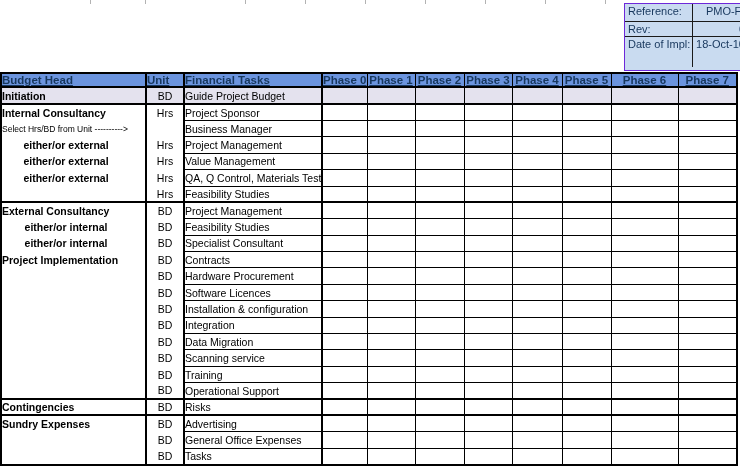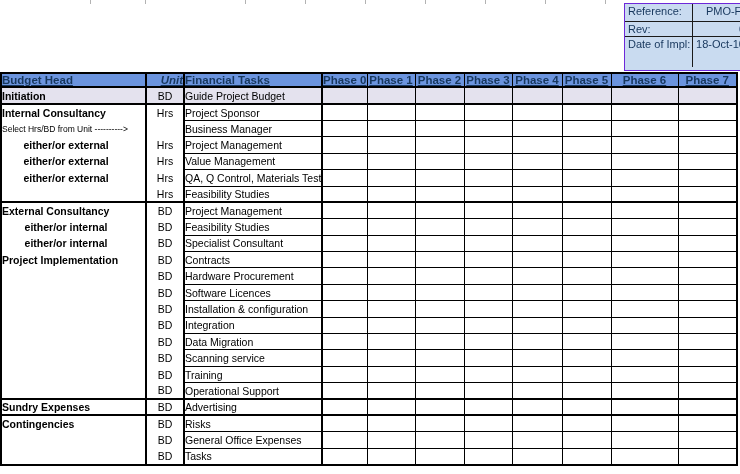--- a/index.html
+++ b/index.html
@@ -32,21 +32,21 @@
   
   table.budget{position:absolute;left:0;top:72px;width:736px;height:394px;
         border-collapse:collapse;table-layout:fixed;background:#fff;
         border:2px solid #000;}
   .budget th,.budget td{box-sizing:border-box;overflow:hidden;white-space:nowrap;vertical-align:middle;}
 
   .budget thead th{background:var(--header-blue,#6B94DE);color:var(--navy,#17375D);
         font-size:11.5px;font-weight:bold;text-decoration:underline;height:14px;padding:0;
         border-top:2px solid #000;border-bottom:2px solid #000;}
   th.h-bh{text-align:left;padding-left:2px;border-right:2px solid #000;}
-  th.h-unit{text-align:right;border-right:2px solid #000;font-style:italic;}
+  th.h-unit{text-align:left;border-right:2px solid #000;}
   th.h-task{text-align:left;padding-left:3px;border-right:2px solid #000;}
   th.h-ph{text-align:center;border-left:1px solid #000;}
 
   .budget tbody tr{height:16.35px;}
   .budget tbody tr.lav{height:17px;}
   .budget tbody td{padding:0;font-size:10.5px;}
 
   td.bh{border-right:2px solid #000;padding-left:2px;font-size:11.5px;}
   td.bh.t{font-weight:bold;}
   td.bh.n{font-size:8.5px;}
@@ -362,36 +362,36 @@
         <td class="ph"></td>
         <td class="ph"></td>
         <td class="ph"></td>
         <td class="ph"></td>
         <td class="ph"></td>
         <td class="ph"></td>
         <td class="ph"></td>
         <td class="ph"></td>
       </tr>
         <tr class="sect">
+        <td class="bh t">Contingencies</td>
+        <td class="unit">BD</td>
+        <td class="task">Risks</td>
+        <td class="ph"></td>
+        <td class="ph"></td>
+        <td class="ph"></td>
+        <td class="ph"></td>
+        <td class="ph"></td>
+        <td class="ph"></td>
+        <td class="ph"></td>
+        <td class="ph"></td>
+      </tr>
+        <tr class="sect">
         <td class="bh t">Sundry Expenses</td>
         <td class="unit">BD</td>
         <td class="task">Advertising</td>
-        <td class="ph"></td>
-        <td class="ph"></td>
-        <td class="ph"></td>
-        <td class="ph"></td>
-        <td class="ph"></td>
-        <td class="ph"></td>
-        <td class="ph"></td>
-        <td class="ph"></td>
-      </tr>
-        <tr class="sect">
-        <td class="bh t">Contingencies</td>
-        <td class="unit">BD</td>
-        <td class="task">Risks</td>
         <td class="ph"></td>
         <td class="ph"></td>
         <td class="ph"></td>
         <td class="ph"></td>
         <td class="ph"></td>
         <td class="ph"></td>
         <td class="ph"></td>
         <td class="ph"></td>
       </tr>
         <tr>

